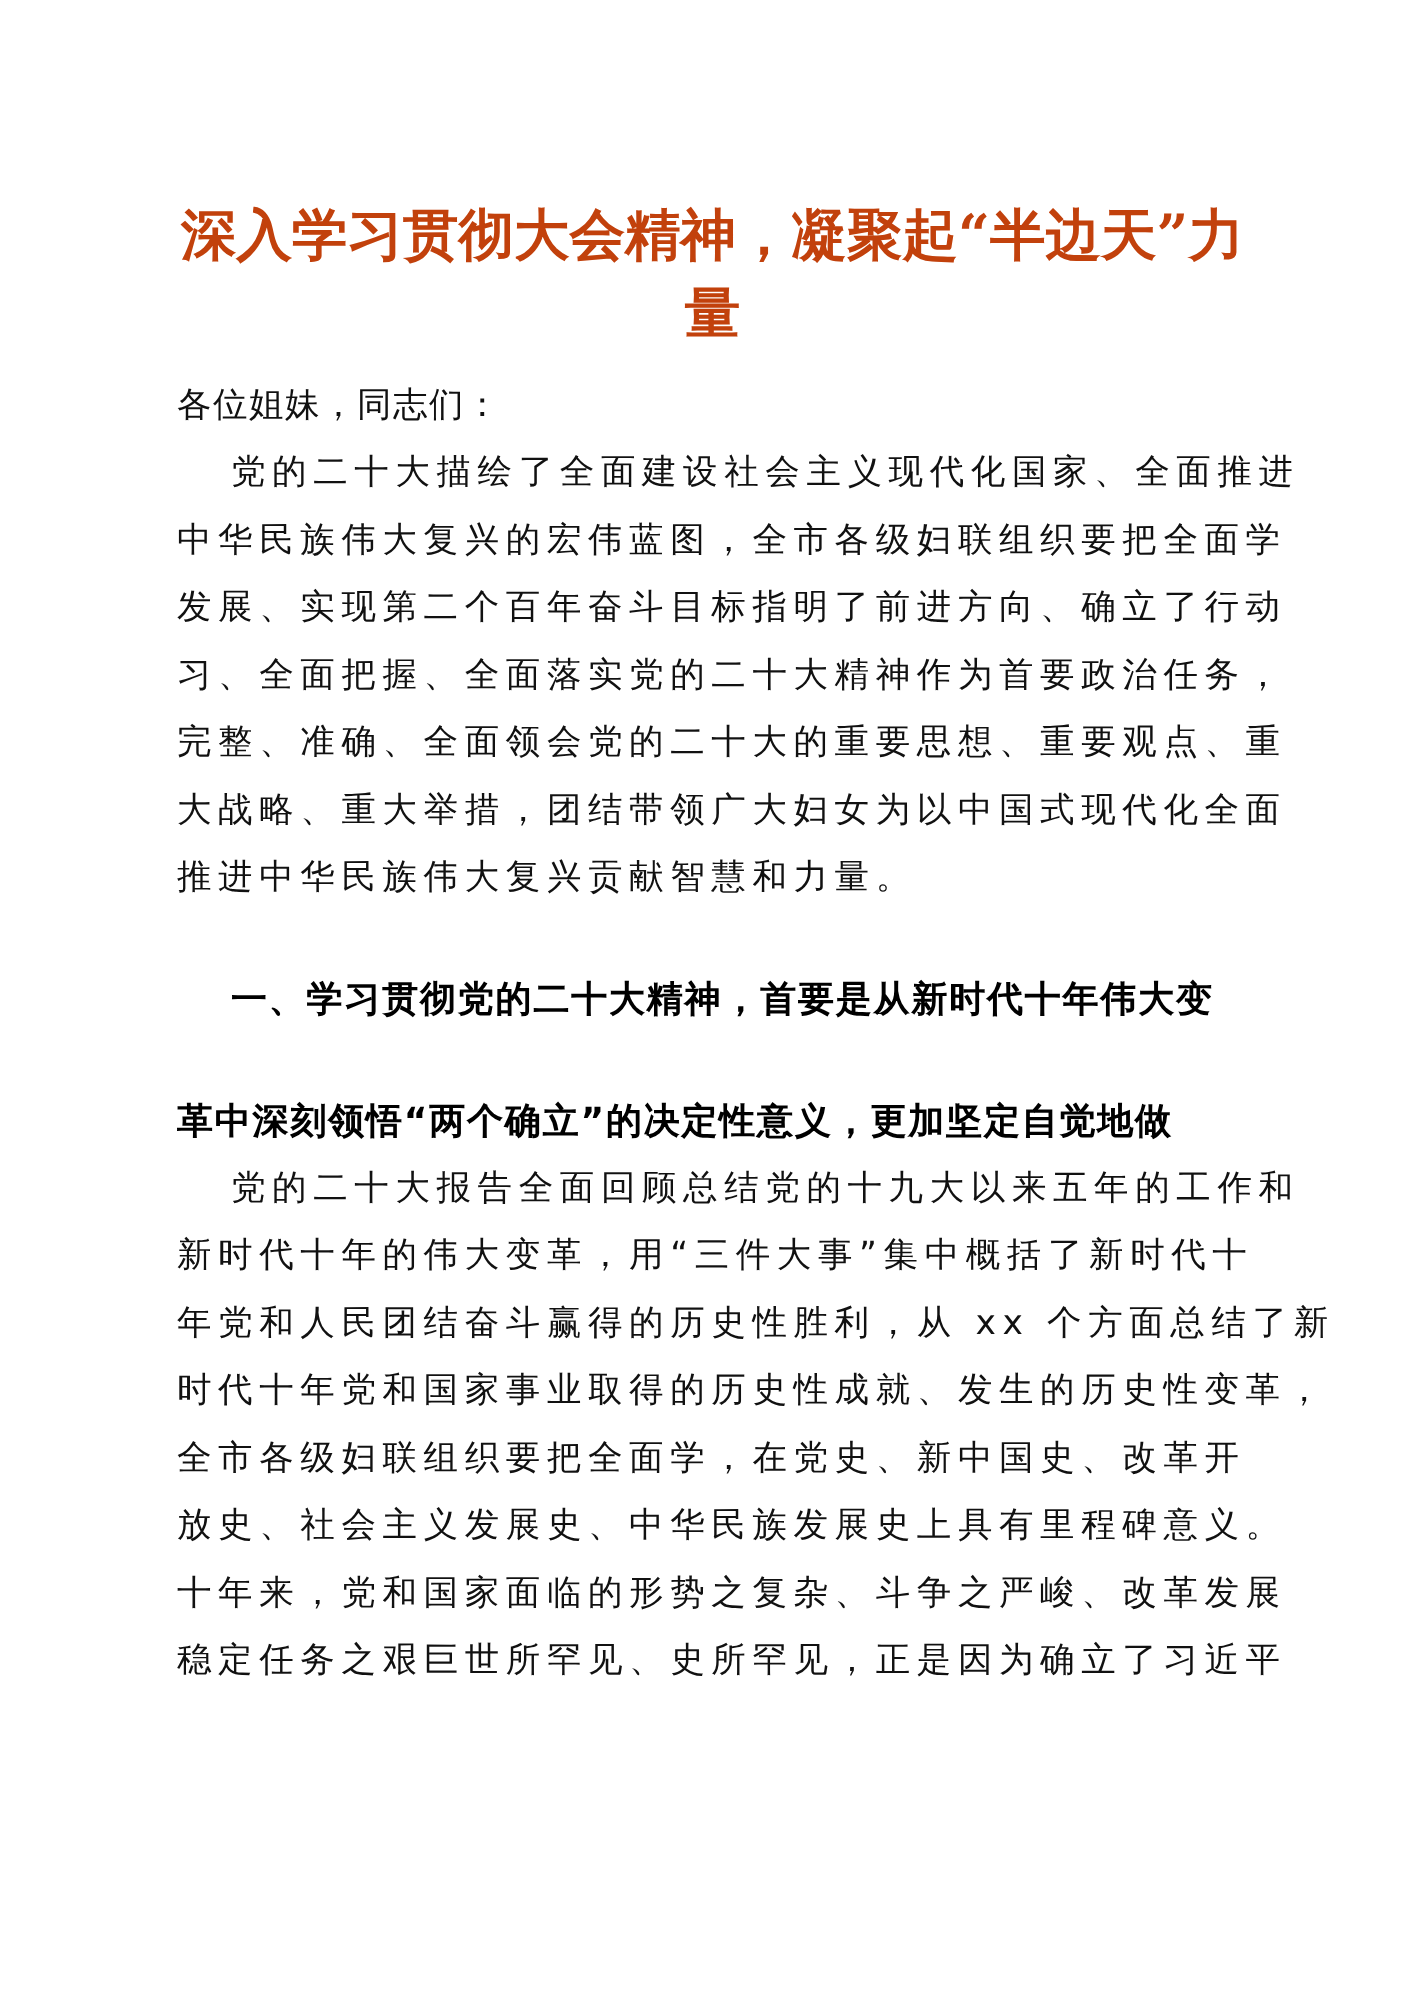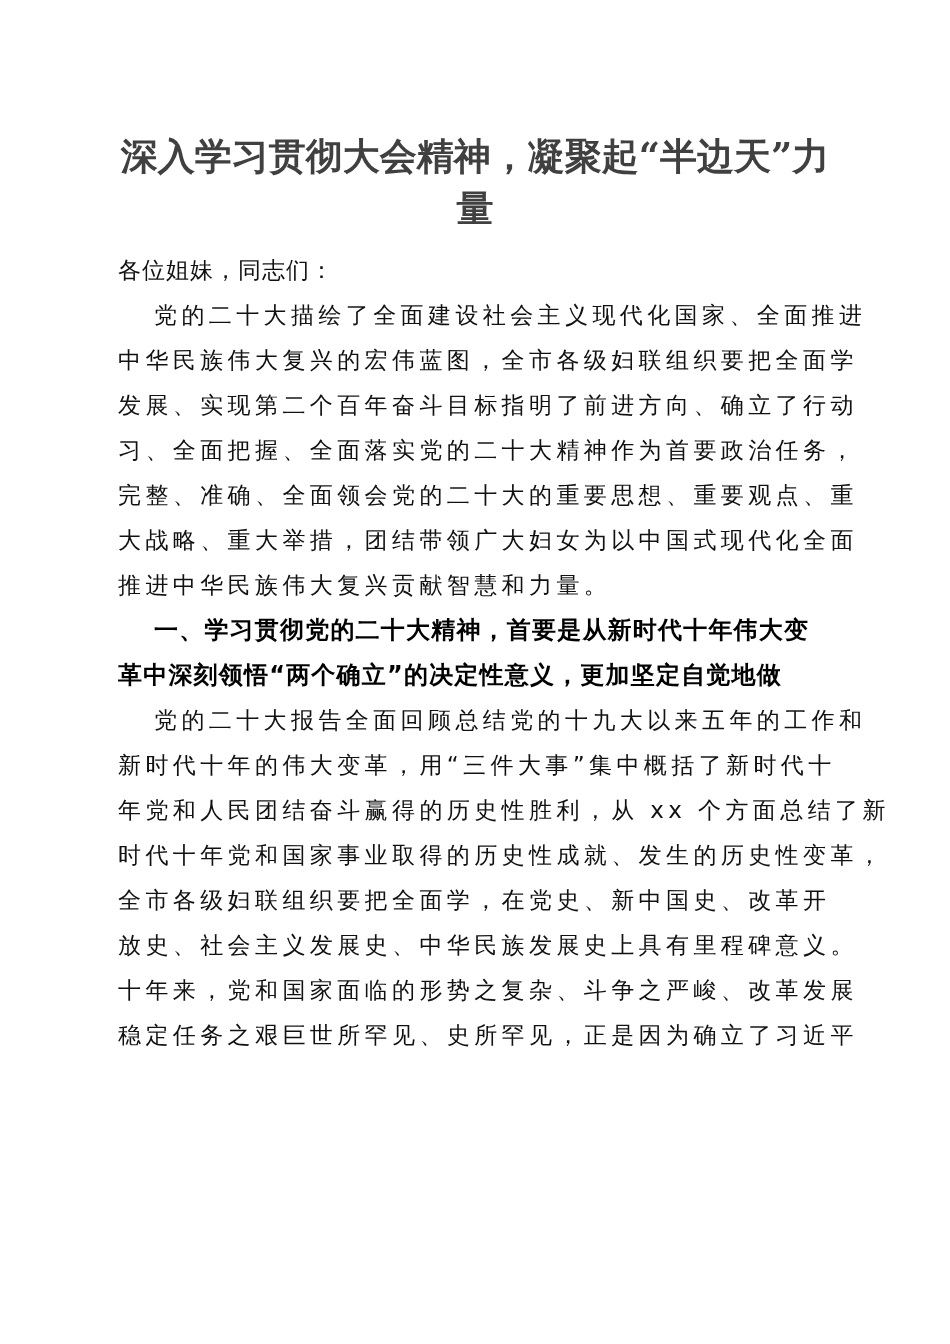--- a/index.html
+++ b/index.html
@@ -26,21 +26,21 @@
       position: absolute;
       left: 110px;
       top: 130px;
       width: 730px;
       text-align: center;
       font-family: "DejaVu Serif", "Liberation Serif", serif;
       font-weight: bold;
       font-size: 37px;
       line-height: 52px;
       letter-spacing: 0px;
-      color: #404040;
+      color: #c2410c;
     }
     .title .tline {
       display: block;
       white-space: nowrap;
     }
     .body {
       position: absolute;
       left: 118px;
       top: 248px;
       width: 720px;
@@ -59,20 +59,21 @@
       padding-left: 36px;
     }
     .line.greeting {
       letter-spacing: 1px;
     }
     .line.heading {
       font-weight: bold;
       color: #000;
       letter-spacing: 1.2px;
       font-size: 24px;
+      margin-top: 36px;
     }
   </style>
 </head>
 <body>
 
 <div class="page">
 
   <div class="title">
     <span class="tline">深入学习贯彻大会精神，凝聚起“半边天”力</span>
     <span class="tline">量</span>

